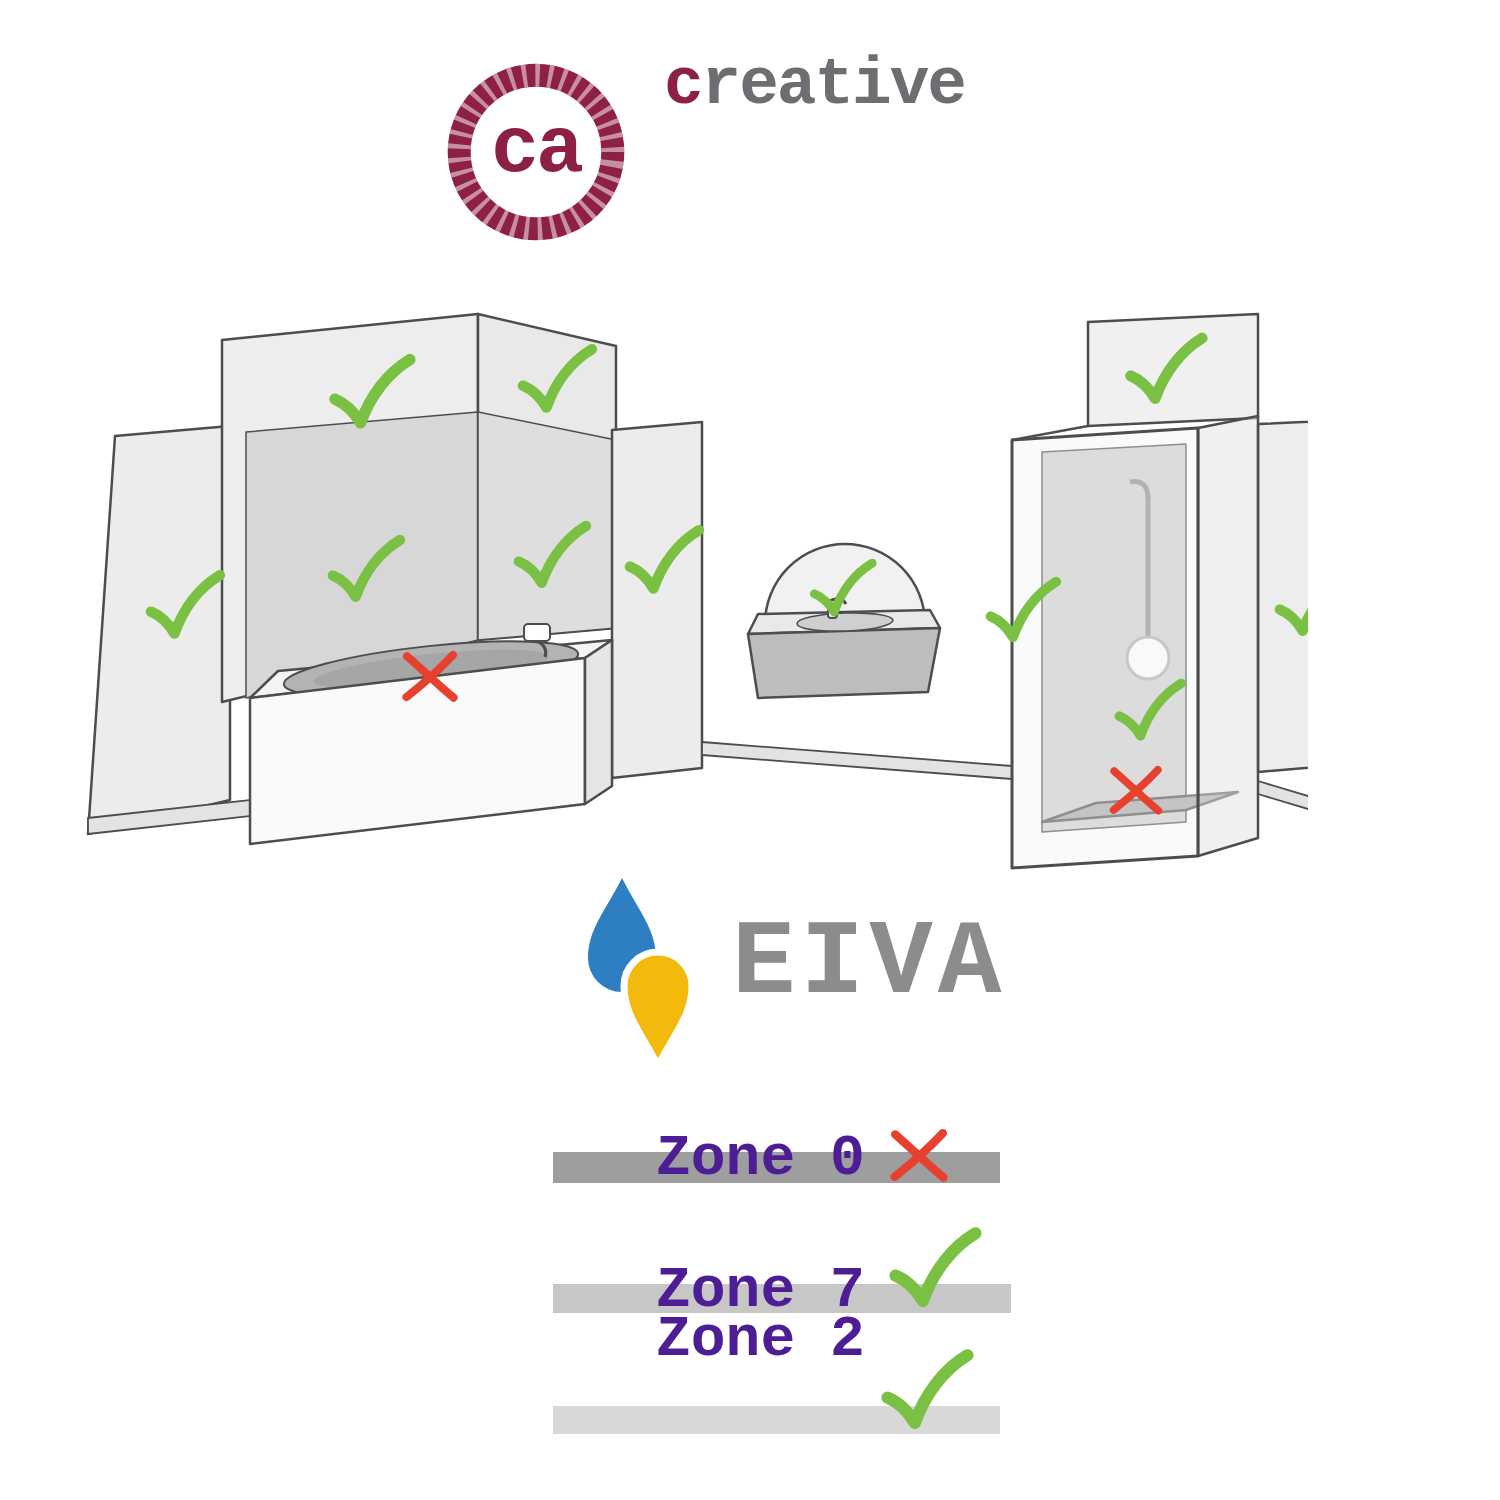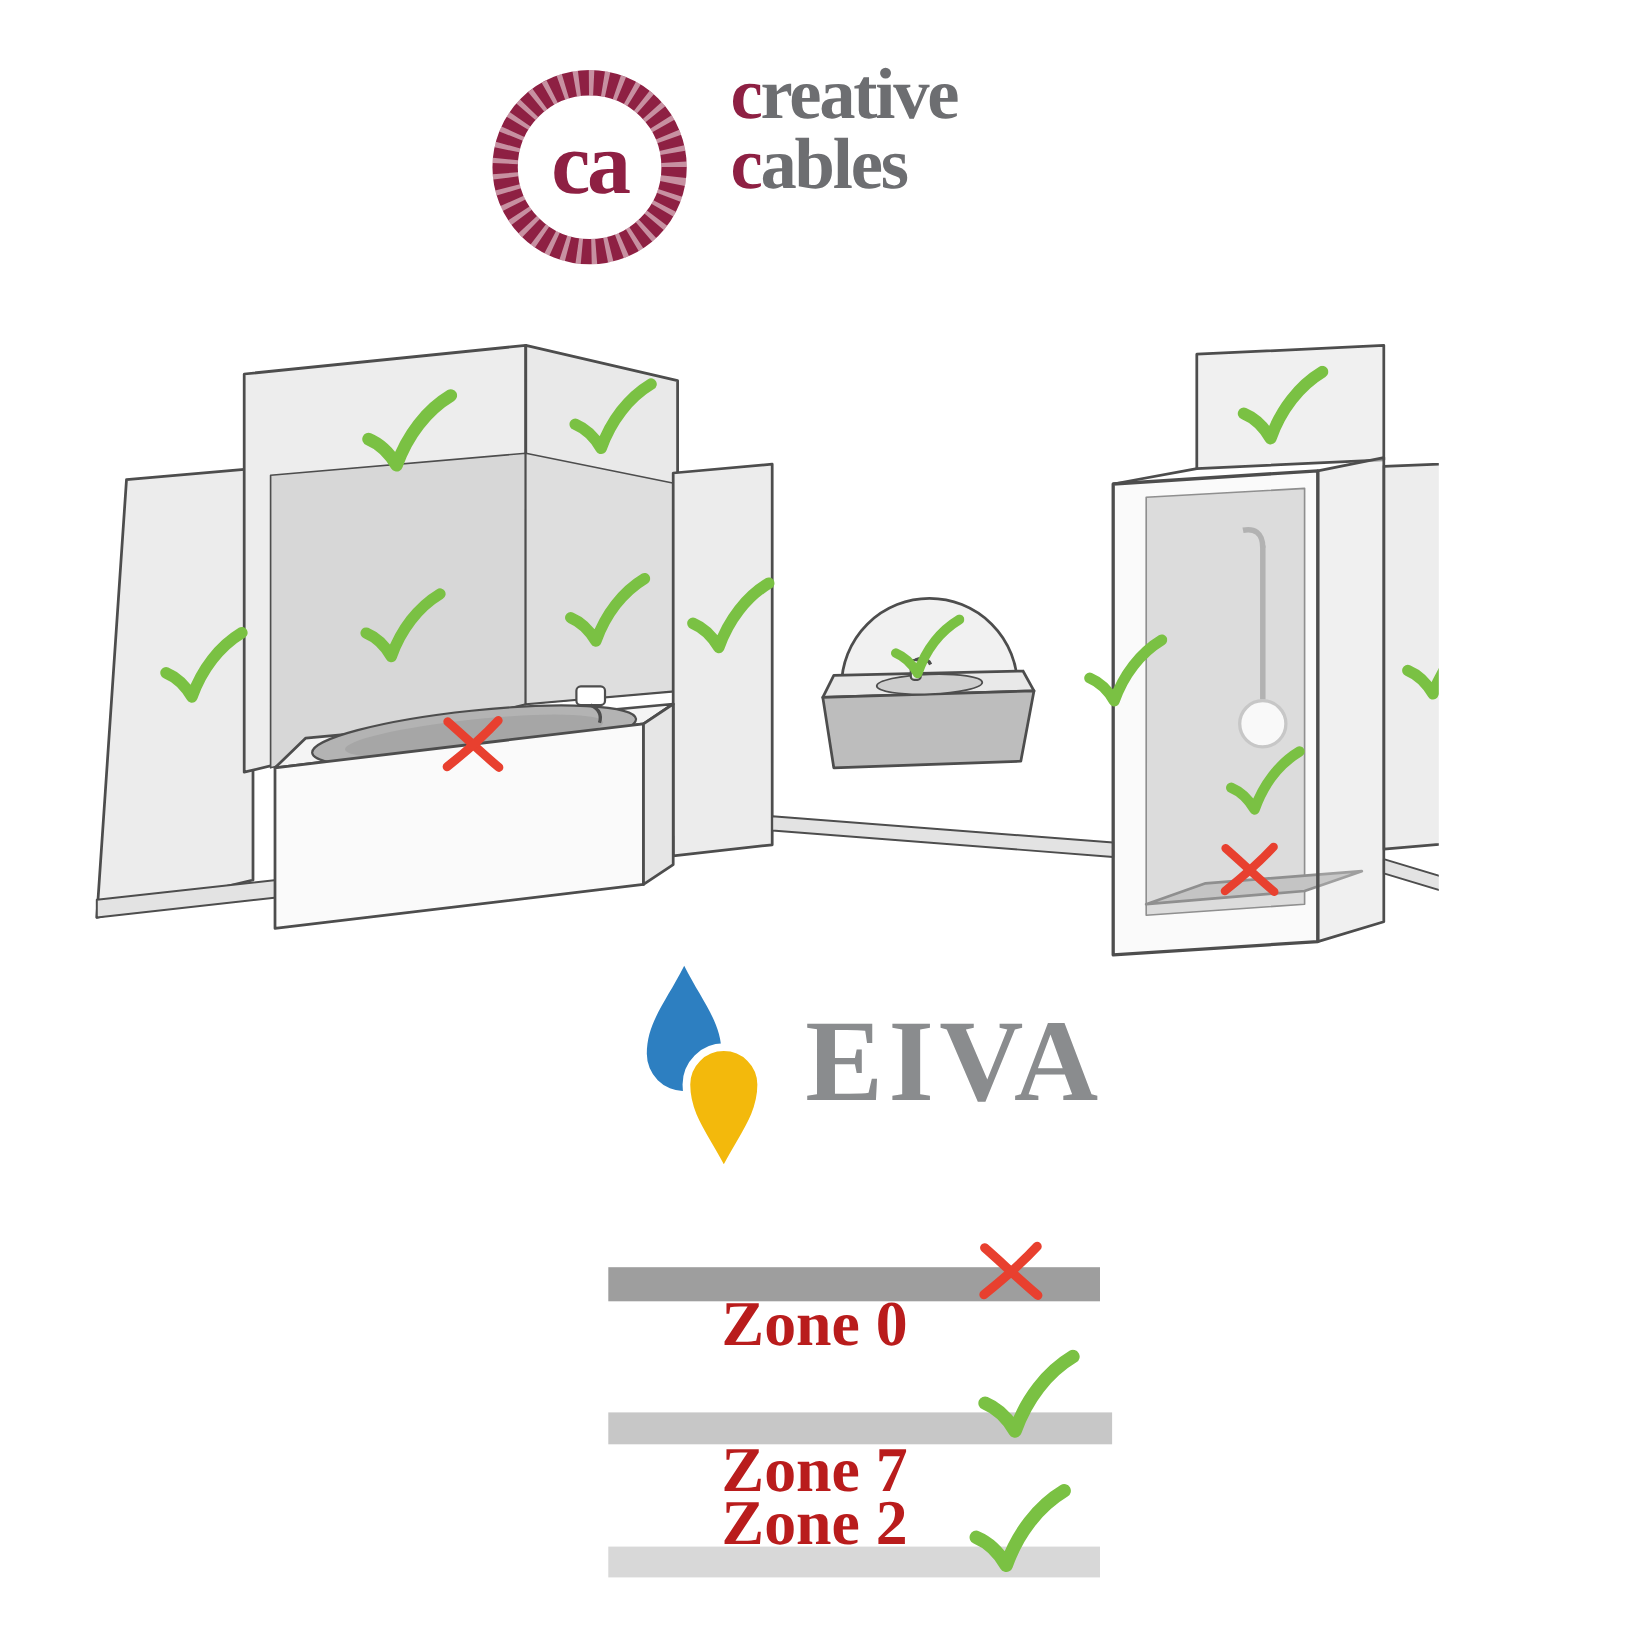--- a/index.html
+++ b/index.html
@@ -7,21 +7,21 @@
     --brand-gray:#6d6e71;
     --check:#7ac143;
     --cross:#e8402f;
     --eiva-blue:#2d7fc1;
     --eiva-yellow:#f3b90c;
     --eiva-gray:#8a8c8e;
   }
   html,body{margin:0;padding:0;background:#fff;}
   .canvas{
     position:relative;width:1308px;height:1500px;background:#ffffff;
-    overflow:hidden;font-family:Liberation Serif, serif;
+    overflow:hidden;font-family:Liberation Mono, monospace;
   }
 
   
   .rope-badge{position:absolute;left:440px;top:56px;width:192px;height:192px;}
   .rope-badge svg{width:100%;height:100%;display:block;}
   .monogram{
     position:absolute;inset:0;display:flex;align-items:center;justify-content:center;
     font-size:80px;font-weight:700;color:var(--accent);letter-spacing:-3px;padding-bottom:6px;
   }
   .brand-text{
@@ -40,23 +40,22 @@
   
   .eiva-drops{position:absolute;left:560px;top:872px;width:160px;height:200px;}
   .eiva-word{
     position:absolute;left:732px;top:904px;font-size:106px;font-weight:700;
     color:var(--eiva-gray);letter-spacing:5px;
   }
 
   
   .legend-bar{position:absolute;z-index:1;}
   .legend-label{
-    position:absolute;z-index:2;font-size:58px;font-weight:700;color:#b91c1c;
+    position:absolute;z-index:2;font-size:58px;font-weight:700;color:#4c1d95;
     letter-spacing:0px;
-    margin-top:44px;
   }
   .legend-mark{position:absolute;z-index:3;display:block;}
   .legend-mark svg{width:100%;height:100%;display:block;}
 
   .bar-0{left:553px;top:1152px;width:447px;height:31px;}
   .label-0{left:656px;top:1126px;}
   .mark-0{left:886px;top:1126px;width:66px;height:58px;}
 
   .bar-1{left:553px;top:1284px;width:458px;height:29px;}
   .label-1{left:656px;top:1258px;}
@@ -86,21 +85,20 @@
   <div class="rope-badge">
     <svg viewBox="0 0 200 200">
       <circle cx="100" cy="100" r="80" fill="none" stroke="var(--accent)" stroke-width="24"></circle>
       <circle cx="100" cy="100" r="80" fill="none" stroke="#ffffff" stroke-width="24" stroke-dasharray="4.5 9" opacity="0.5" transform="rotate(8 100 100)"></circle>
     </svg>
     <div class="monogram">ca</div>
   </div>
 
   <div class="brand-text">
     <div class="brand-line"><span class="init">c</span><span class="rest">reative</span></div>
-    <div class="brand-line"><span class="init">c</span><span class="rest">ables</span></div>
   </div>
 
   <div class="scene">
     <svg class="scene-art" viewBox="0 0 1500 584">
       <g stroke="#4d4d4d" stroke-width="2.5" stroke-linejoin="round">
 
         <g>
           <polygon points="115,138 230,128 230,502 88,536" fill="#ececec"></polygon>
           <polygon points="222,42 478,16 478,342 222,404" fill="#ededed"></polygon>
           <polygon points="246,134 478,114 478,342 246,400" fill="#d7d7d7" stroke-width="1.5"></polygon>

